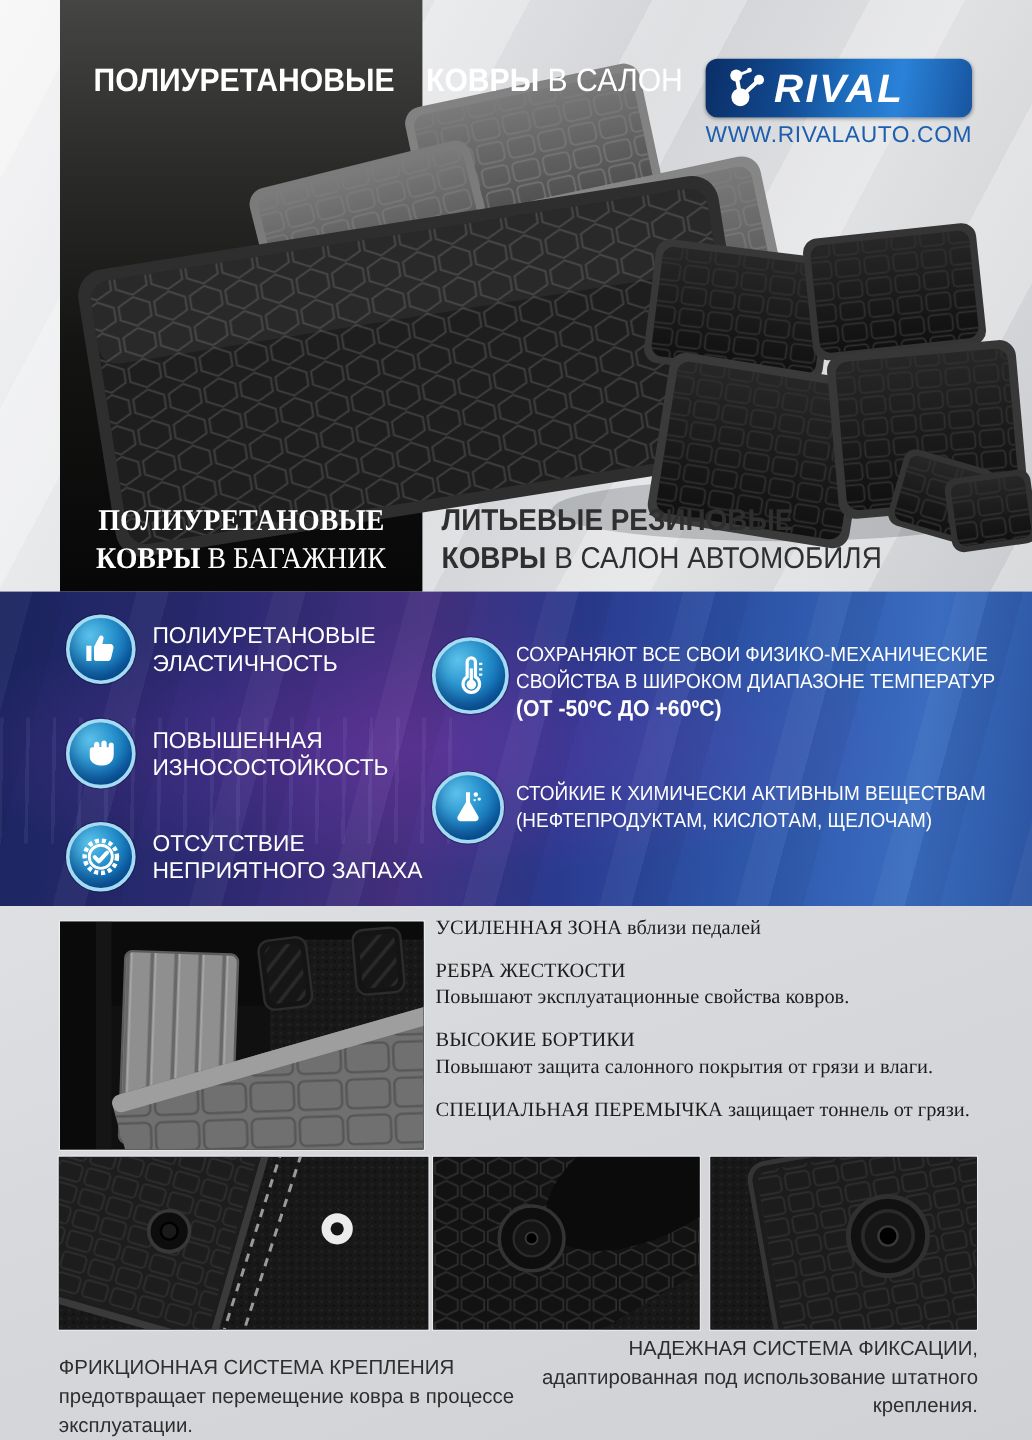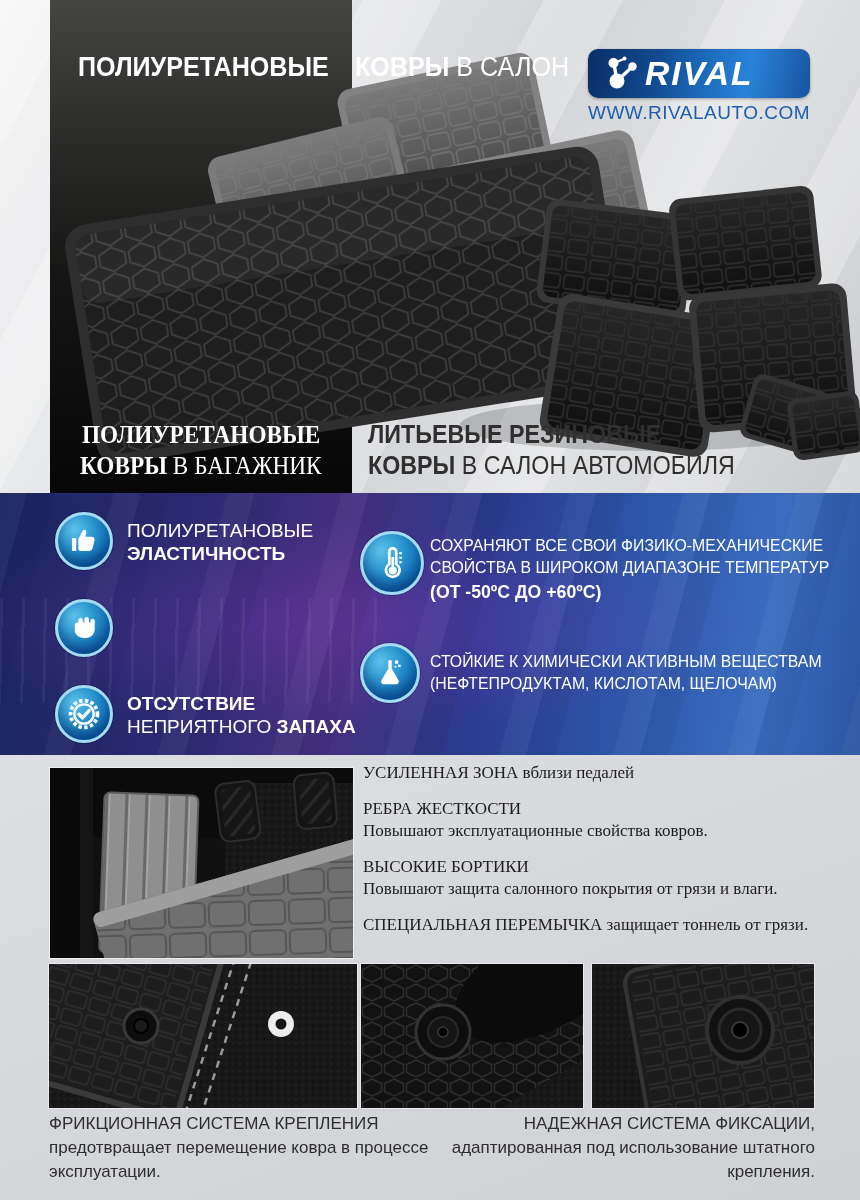--- a/index.html
+++ b/index.html
@@ -40,33 +40,33 @@
     background:repeating-linear-gradient(105deg,rgba(255,255,255,.07) 0 26px,rgba(10,10,40,.10) 26px 54px,rgba(255,255,255,0) 54px 110px);}
   .band-dashes{position:absolute;left:0;top:40%;width:45%;height:40%;opacity:.5;
     background:repeating-linear-gradient(91deg,rgba(190,205,255,.14) 0 3px,rgba(190,205,255,0) 3px 22px);}
   .fcircle{position:absolute;border-radius:50%;
     background:radial-gradient(circle at 32% 28%,#5cc1ea 0%,#2a95cf 38%,#0e6cb4 72%,#0a5798 100%);
     border:3px solid #a4dbf2;box-shadow:0 0 0 1px rgba(0,10,40,.3), inset 0 -8px 12px rgba(0,10,60,.35);
     display:flex;align-items:center;justify-content:center;box-sizing:border-box;}
   .ftext{position:absolute;color:#fff;}
   .f-left{font-size:19px;line-height:23px;}
   .f-right{font-size:17px;line-height:22px;}
-  .f-left .b,.f-right .b{font-weight:700;}
+  .f-left .b,.f-right .b{font-weight:400;}
   .f-right .big{font-size:19px;line-height:25px;font-weight:700;}
 
   
   .photo{position:absolute;overflow:hidden;background:#111;box-shadow:0 0 0 1px rgba(255,255,255,.5);}
   .details-list{position:absolute;left:363px;top:762px;width:470px;color:#1d1d1d;
     font-size:17px;line-height:21px;font-family:Liberation Serif, serif;}
   .d-item{margin-bottom:15px;}
   .d-desc{margin-top:1px;}
 
   
   .caption{position:absolute;top:1112px;color:#2e2e2e;font-size:17px;line-height:24px;}
-  .caption-left{left:49px;width:440px;text-align:left;}
+  .caption-left{left:49px;width:440px;text-align:left;margin-top:16px;}
   .caption-right{right:45px;width:400px;text-align:right;}
 </style>
 </head>
 <body>
 
 <div class="page">
 
   <div class="top-photo">
     <div class="top-sheen"></div>
     <div class="dark-panel"></div>
@@ -223,20 +223,24 @@
   <div class="ftext f-left" style="left:127px;top:519px;">
     <div><span>ПОЛИУРЕТАНОВЫЕ</span><span class="b"></span></div>
     <div><span></span><span class="b">ЭЛАСТИЧНОСТЬ</span></div>
   </div>
 
   <div class="fcircle" style="left:55px;top:599px;width:58px;height:58px;">
     <svg width="34" height="34" viewBox="0 0 24 24">
         <path d="M5.5 11.5V9.8c0-.9.7-1.6 1.6-1.6h.9V6.6c0-.9.7-1.6 1.6-1.6s1.6.7 1.6 1.6v1.5h1.1V5.9c0-.9.7-1.6 1.6-1.6s1.6.7 1.6 1.6v2.3h1.1V6.9c0-.8.65-1.5 1.5-1.5s1.5.7 1.5 1.5v5.8c0 3.6-2.7 6.3-6.3 6.3h-1.6c-3.2 0-6.2-2.4-6.2-5.2z" fill="#fff"></path>
       </svg>
   </div>
+  <div class="ftext f-left" style="left:127px;top:606px;">
+    <div><span>ПОВЫШЕННАЯ</span><span class="b"></span></div>
+    <div><span></span><span class="b">ИЗНОСОСТОЙКОСТЬ</span></div>
+  </div>
 
   <div class="fcircle" style="left:55px;top:685px;width:58px;height:58px;">
     <svg width="34" height="34" viewBox="0 0 24 24">
         <circle cx="12" cy="12" r="9.5" fill="none" stroke="#fff" stroke-width="2.6" stroke-dasharray="2.4 1.7"></circle>
         <circle cx="12" cy="12" r="6.8" fill="none" stroke="#fff" stroke-width="1.7"></circle>
         <path d="M8.4 12.2l2.5 2.5 4.8-5.2" fill="none" stroke="#fff" stroke-width="2.4" stroke-linecap="round" stroke-linejoin="round"></path>
       </svg>
   </div>
   <div class="ftext f-left" style="left:127px;top:692px;">
     <div><span></span><span class="b">ОТСУТСТВИЕ</span></div>

